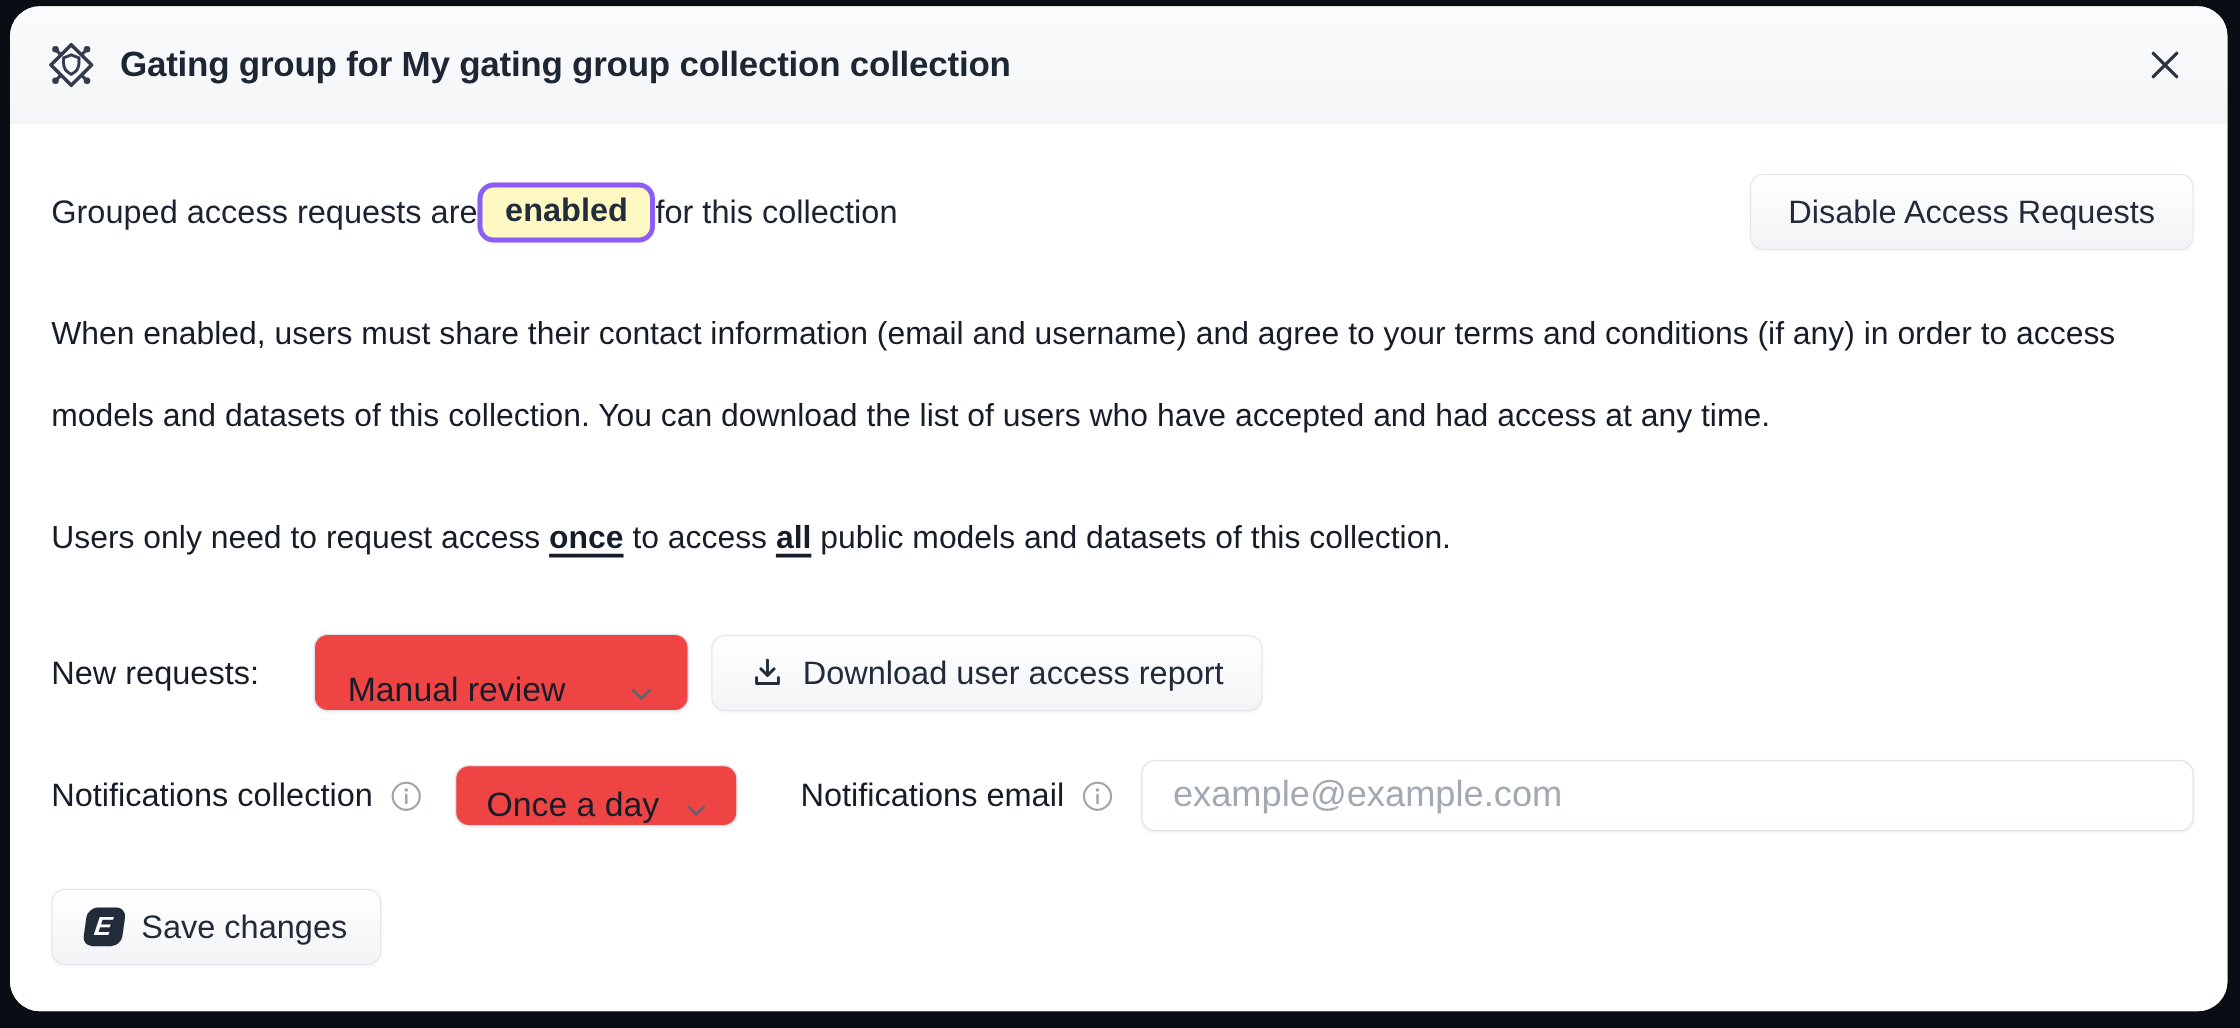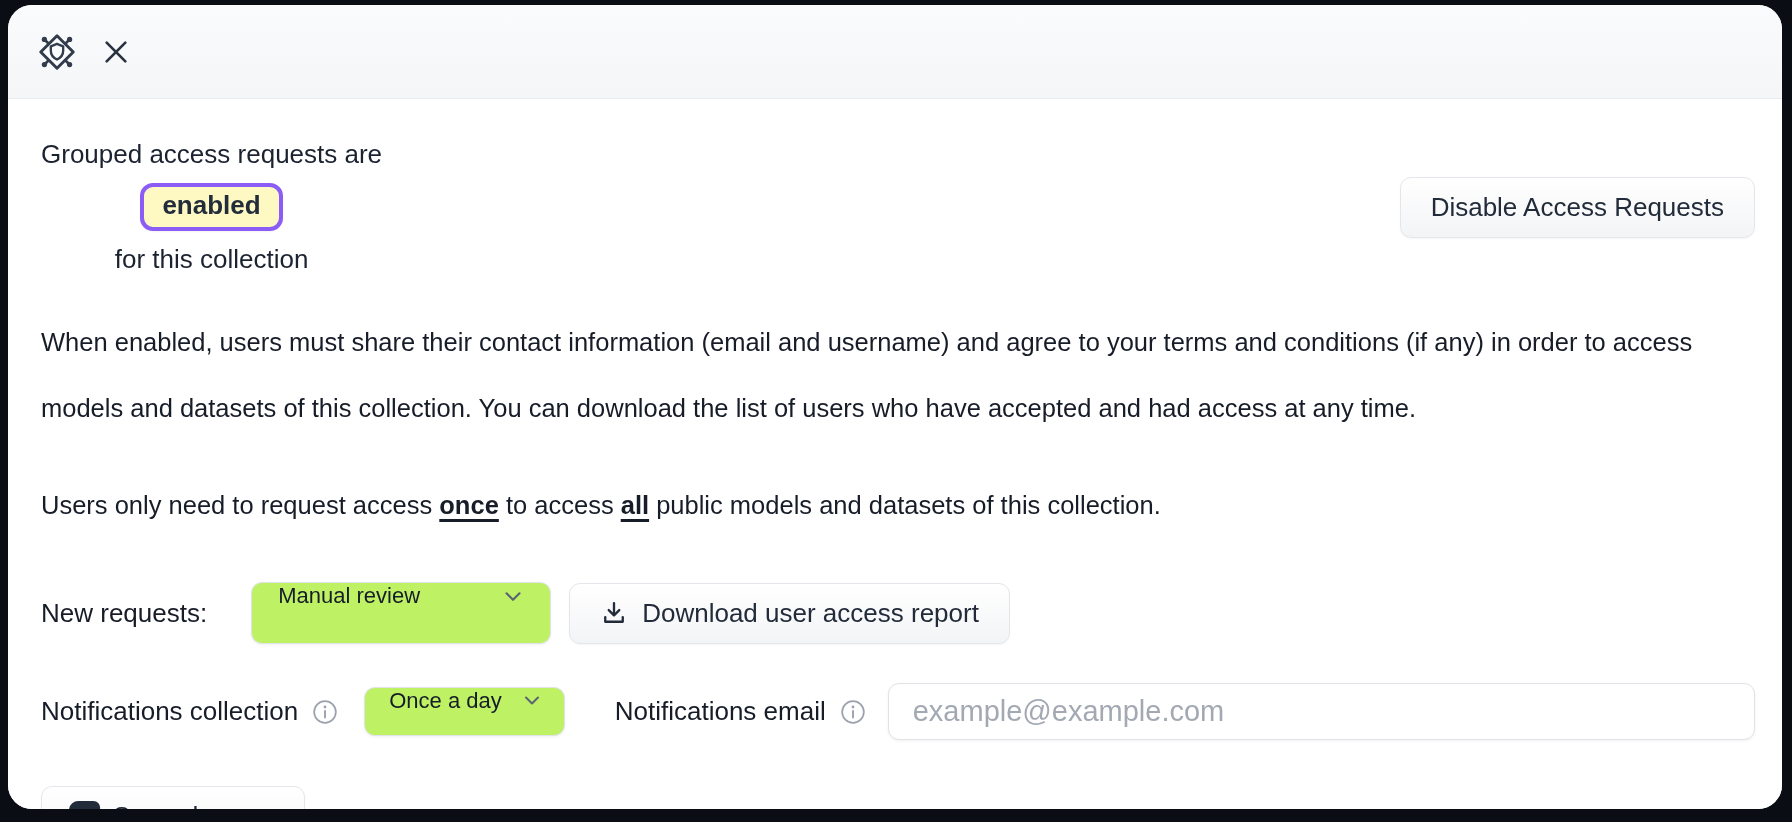--- a/index.html
+++ b/index.html
@@ -57,25 +57,23 @@
   .status-row {
     margin-top: 14px;
     display: flex;
     align-items: center;
     justify-content: space-between;
     gap: 20px;
   }
   .status-text {
     display: inline-flex;
     align-items: center;
-    gap: 13px;
     font-size: 26px;
     color: #1b2230;
     white-space: nowrap;
-    flex-direction: column;
   }
   .status-badge {
     display: inline-block;
     padding: 3px 18px 6px;
     border: 4px solid #8b5cf6;
     border-radius: 13px;
     background: #fef9c3;
     box-shadow: 0 1px 2px rgba(16,24,40,.05);
     font-weight: 700;
     color: #232c3b;
@@ -112,30 +110,30 @@
     text-underline-offset: 5px;
   }
   .field-row {
     display: flex;
     align-items: center;
   }
   .requests-row { margin-top: 44px; gap: 0; }
   .row-label { font-size: 26px; color: #161c28; white-space: nowrap; }
   .selectbox {
     display: inline-flex;
-    align-items: flex-start;
+    align-items: flex-end;
     justify-content: space-between;
     gap: 26px;
     height: 62px;
     padding: 0 24px 0 26px;
-    background: #bef264;
+    background: #ef4444;
     border: 1px solid #e0e3e8;
     border-radius: 11px;
     box-shadow: 0 1px 3px rgba(16,24,40,.06);
-    font-size: 22px;
+    font-size: 27px;
     color: #161c28;
     cursor: pointer;
     white-space: nowrap;
   }
   .sel-requests { margin-left: 44px; min-width: 300px; }
   .dl-btn { margin-left: 18px; }
   .notif-row { margin-top: 39px; }
   .info-icon { width: 26px; height: 26px; display: inline-flex; margin-left: 14px; flex: 0 0 auto; }
   .sel-frequency { margin-left: 26px; height: 49px; gap: 18px; padding: 0 20px 0 24px; }
   .email-label { margin-left: 50px; }
@@ -185,20 +183,21 @@
         <g fill="#323c4c">
           <circle cx="6.4" cy="6.4" r="2"></circle>
           <circle cx="25.6" cy="6.4" r="2"></circle>
           <circle cx="6.4" cy="25.6" r="2"></circle>
           <circle cx="25.6" cy="25.6" r="2"></circle>
         </g>
         <polygon points="16,3.6 28.4,16 16,28.4 3.6,16" fill="#fafbfc" stroke="#323c4c" stroke-width="2.2" stroke-linejoin="round"></polygon>
         <path d="M16 9.8 L20.7 11.7 V15 C20.7 18.5 18.6 20.5 16 21.7 C13.4 20.5 11.3 18.5 11.3 15 V11.7 Z" fill="none" stroke="#323c4c" stroke-width="1.8" stroke-linejoin="round"></path>
       </svg>
     </span>
+    <h1 class="modal-title">Gating group for My gating group collection collection</h1>
     <button class="close-btn" aria-label="Close">
       <svg viewBox="0 0 24 24" width="32" height="32" fill="none" stroke="#2a3342" stroke-width="2" stroke-linecap="round">
         <line x1="5" y1="5" x2="19" y2="19"></line>
         <line x1="19" y1="5" x2="5" y2="19"></line>
       </svg>
     </button>
   </header>
 
   <div class="modal-body">
 

